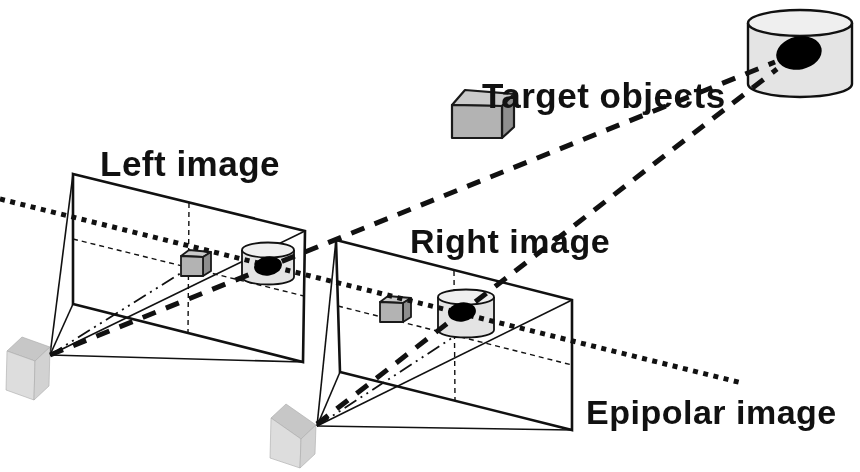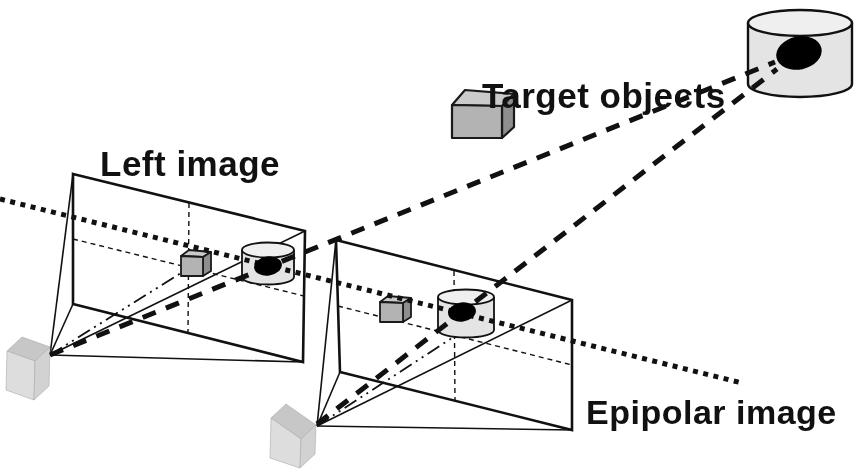--- a/index.html
+++ b/index.html
@@ -126,15 +126,16 @@
     <path class="ray" d="M50,355 L775,62"></path>
     <path class="ray" d="M317,424 L777,69"></path>
 
     <ellipse class="blob" cx="268" cy="266" rx="14" ry="9.5" transform="rotate(-8 268 266)"></ellipse>
     <ellipse class="blob" cx="462" cy="312" rx="14" ry="9.5" transform="rotate(-8 462 312)"></ellipse>
     <ellipse class="blob" cx="799" cy="53" rx="23" ry="16.5" transform="rotate(-12 799 53)"></ellipse>
   </svg>
 
   <div class="label lbl-target">Target objects</div>
   <div class="label lbl-left">Left image</div>
+  <div class="label lbl-right">Right image</div>
   <div class="label lbl-epi">Epipolar image</div>
 
 </div>
 
 </body></html>

